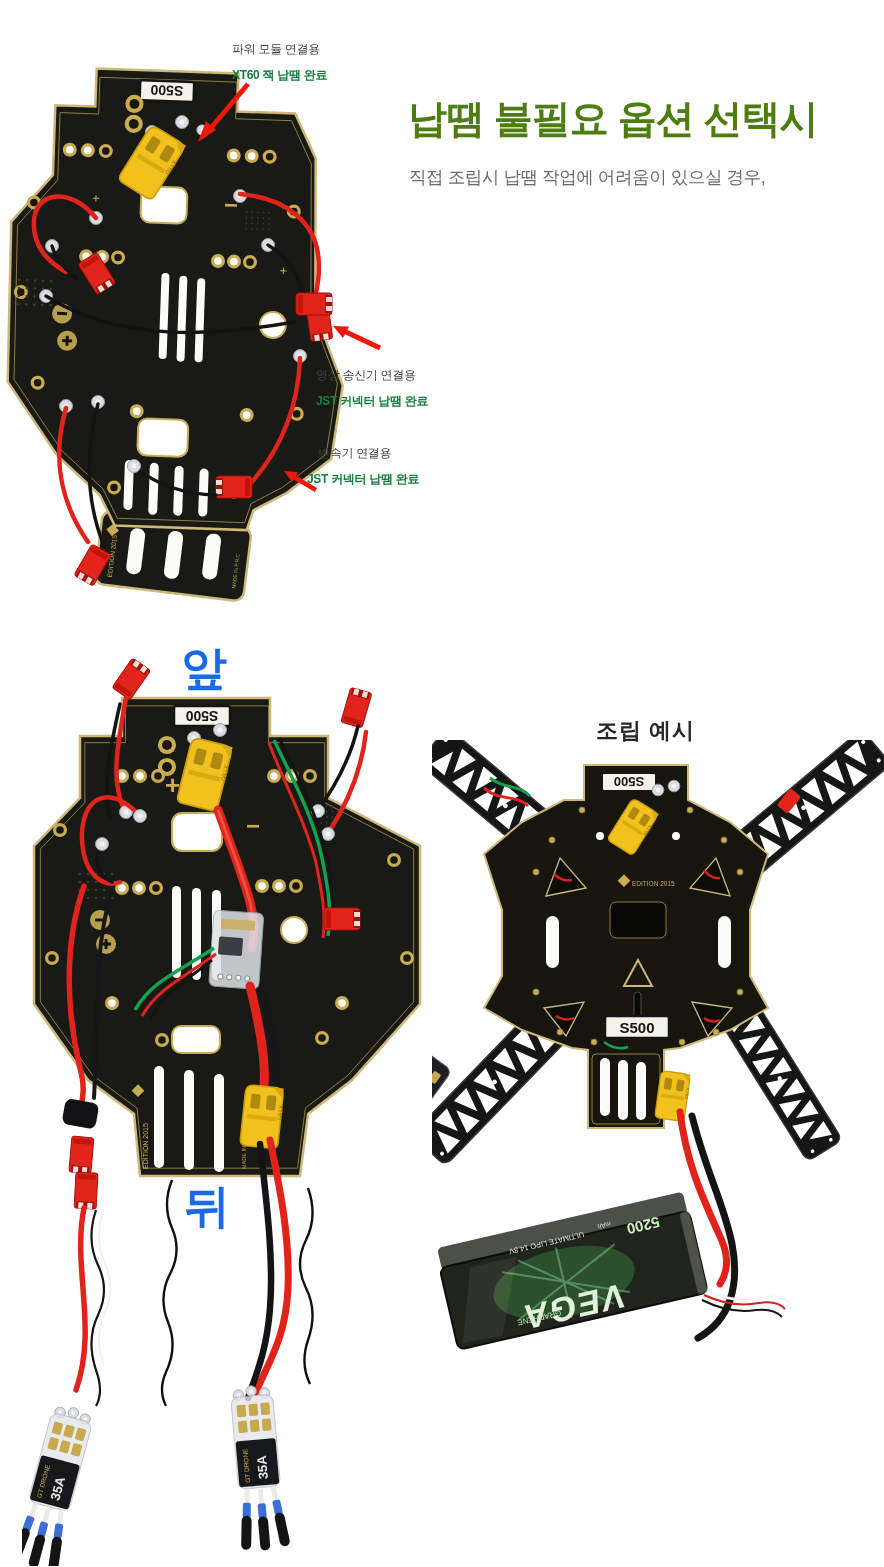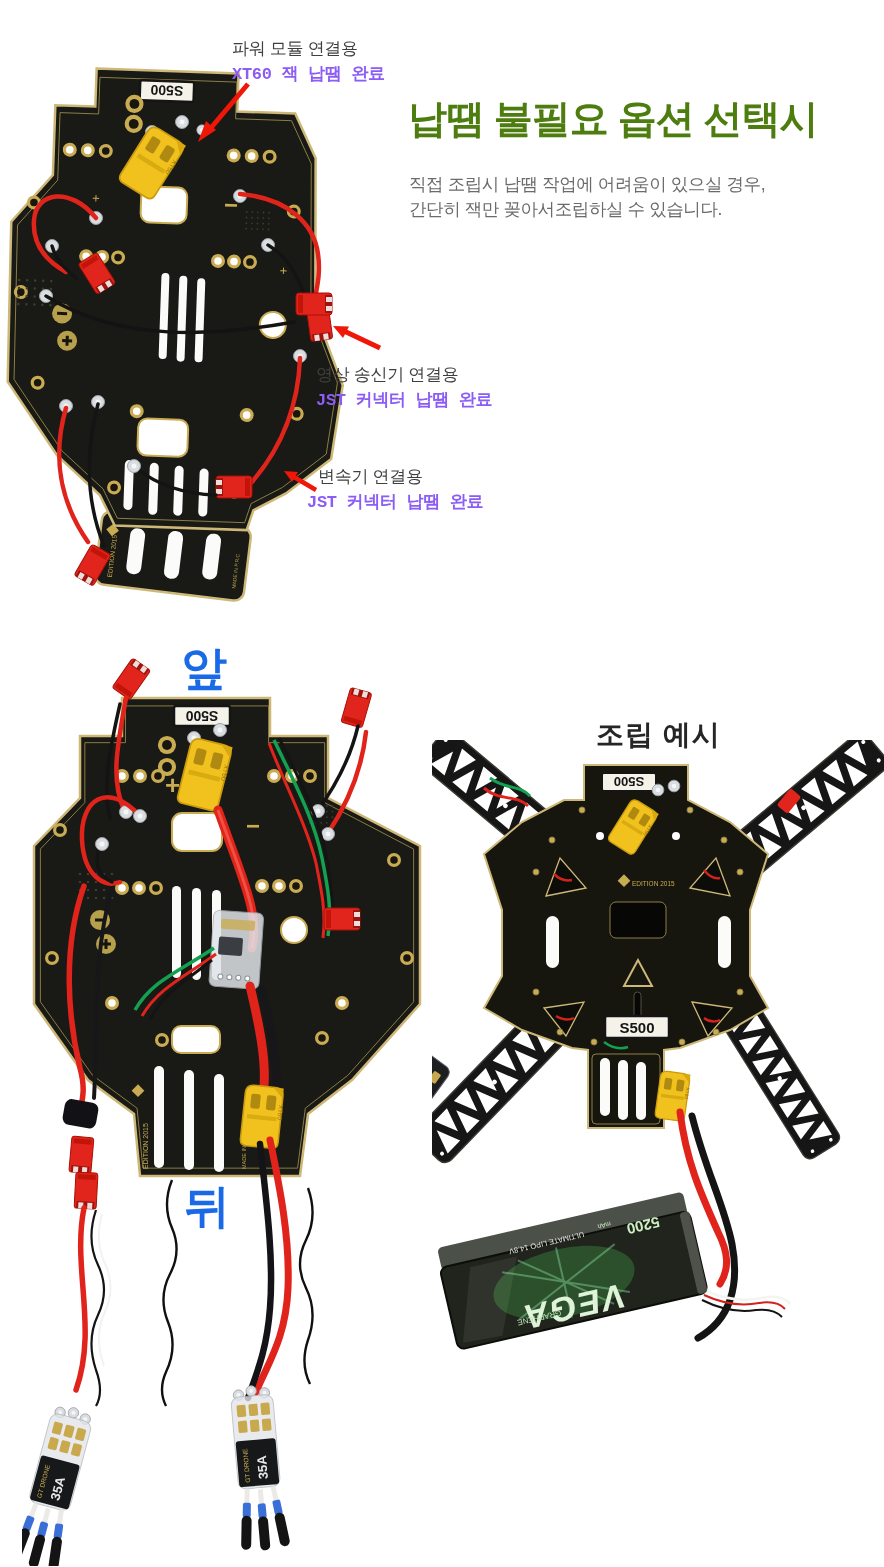--- a/index.html
+++ b/index.html
@@ -2,28 +2,28 @@
 <html><head>
 <meta charset="utf-8">
 <style>
   html,body{margin:0;padding:0;background:#fff;}
   .canvas{
     position:relative;width:884px;height:1567px;background:#ffffff;
     font-family:"Liberation Sans","DejaVu Sans",sans-serif;overflow:hidden;
   }
   .abs{position:absolute;}
   
-  .ann{font-size:17px;line-height:26px;color:#3f3f3f;letter-spacing:-0.3px;white-space:nowrap;}
-  .ann .l2{font-weight:bold;color:#8b5cf6;font-family:Liberation Mono, monospace;}
+  .ann{font-size:12px;line-height:26px;color:#3f3f3f;letter-spacing:-0.3px;white-space:nowrap;}
+  .ann .l2{font-weight:bold;color:#15803d;}
   
   .headline{font-size:39px;font-weight:bold;color:#4d7c0f;letter-spacing:-1px;white-space:nowrap;}
   .bodytext{font-size:17.5px;line-height:25px;color:#6b6b6b;letter-spacing:-0.4px;white-space:nowrap;}
   
   .viewlabel{font-size:46px;font-weight:bold;color:#1a6ae8;letter-spacing:-1px;}
-  .assembly{font-size:28px;font-weight:600;color:#262626;letter-spacing:1px;white-space:nowrap;}
+  .assembly{font-size:22px;font-weight:600;color:#262626;letter-spacing:1px;white-space:nowrap;}
   svg{display:block;}
   text{font-family:"Liberation Sans","DejaVu Sans",sans-serif;}
 </style>
 </head>
 <body>
 
 <div class="canvas">
 
   <svg width="0" height="0" style="position:absolute" aria-hidden="true">
     <defs>
@@ -245,35 +245,34 @@
   <div class="abs ann" style="left:232px;top:36px">
     <div class="l1">파워 모듈 연결용</div>
     <div class="l2">XT60 잭 납땜 완료</div>
   </div>
   <svg class="abs" style="left:186px;top:78px" width="70" height="70">
     <line x1="62" y1="6" x2="24" y2="51" stroke="#ee1708" stroke-width="5"></line>
     <polygon points="12,64 30,52 20,43" fill="#ee1708"></polygon>
   </svg>
 
   <div class="abs headline" style="left:408px;top:92px">납땜 불필요 옵션 선택시</div>
-  <div class="abs bodytext" style="left:409px;top:172px">
+  <div class="abs bodytext" style="left:409px;top:165px">
     <div>직접 조립시 납땜 작업에 어려움이 있으실 경우,</div>
-    <div>간단히 잭만 꽂아서조립하실 수 있습니다.</div>
   </div>
 
   <div class="abs ann" style="left:316px;top:362px">
     <div class="l1">영상 송신기 연결용</div>
     <div class="l2">JST 커넥터 납땜 완료</div>
   </div>
   <svg class="abs" style="left:328px;top:318px" width="56" height="34">
     <line x1="52" y1="30" x2="16" y2="13" stroke="#ee1708" stroke-width="5"></line>
     <polygon points="5,8 15,20 21,8.5" fill="#ee1708"></polygon>
   </svg>
 
-  <div class="abs ann" style="left:318px;top:464px">
+  <div class="abs ann" style="left:318px;top:440px">
     <div class="l1">변속기 연결용</div>
     <div class="l2" style="margin-left:-11px">JST 커넥터 납땜 완료</div>
   </div>
   <svg class="abs" style="left:280px;top:464px" width="40" height="30">
     <line x1="36" y1="26" x2="14" y2="13" stroke="#ee1708" stroke-width="4.5"></line>
     <polygon points="4,7 12,18 18,8" fill="#ee1708"></polygon>
   </svg>
 
   <div class="abs viewlabel" style="left:181px;top:638px">앞</div>
 

